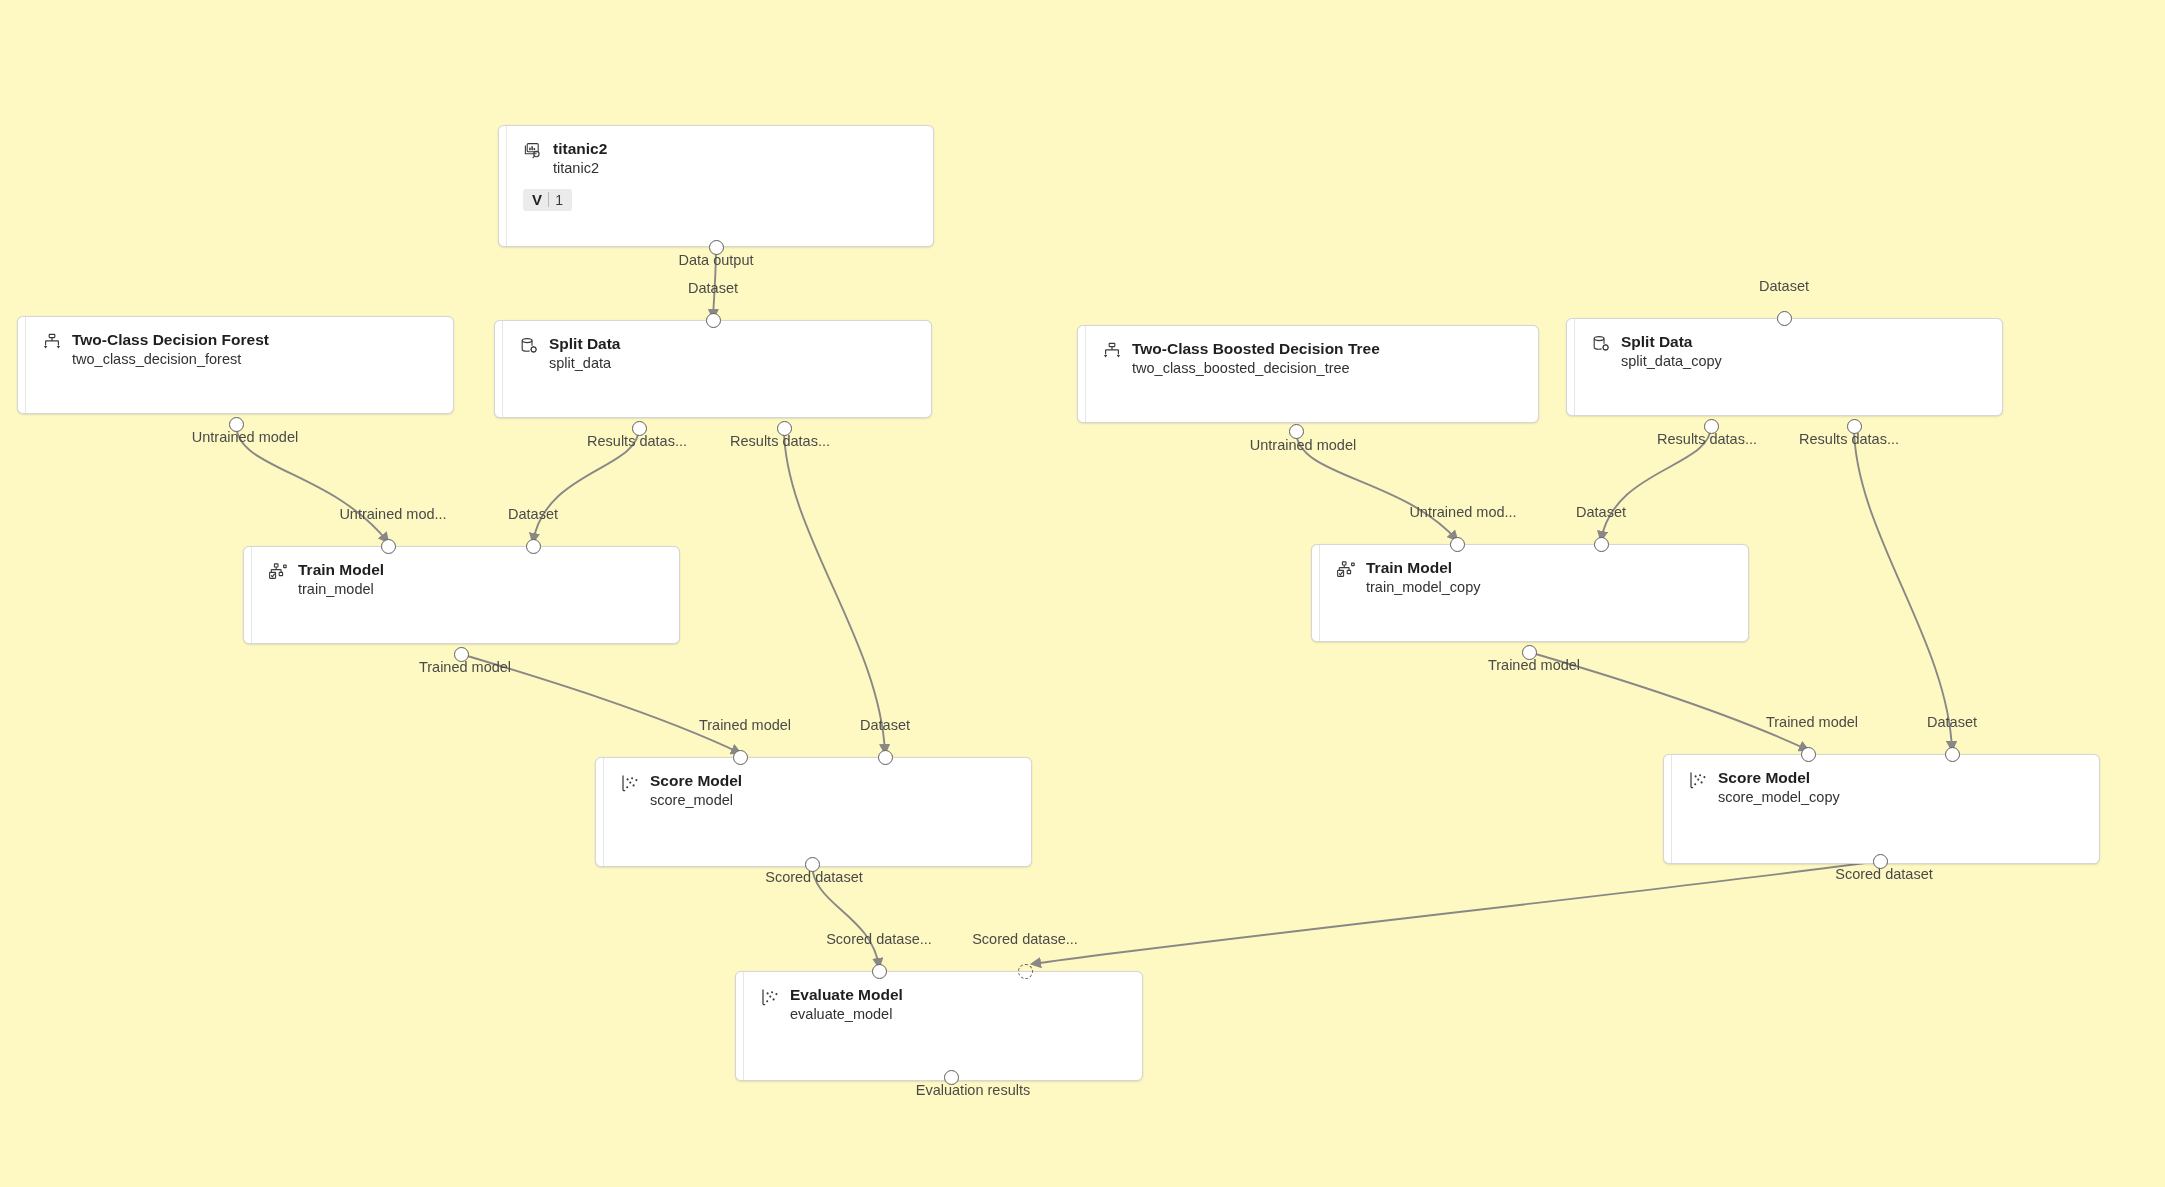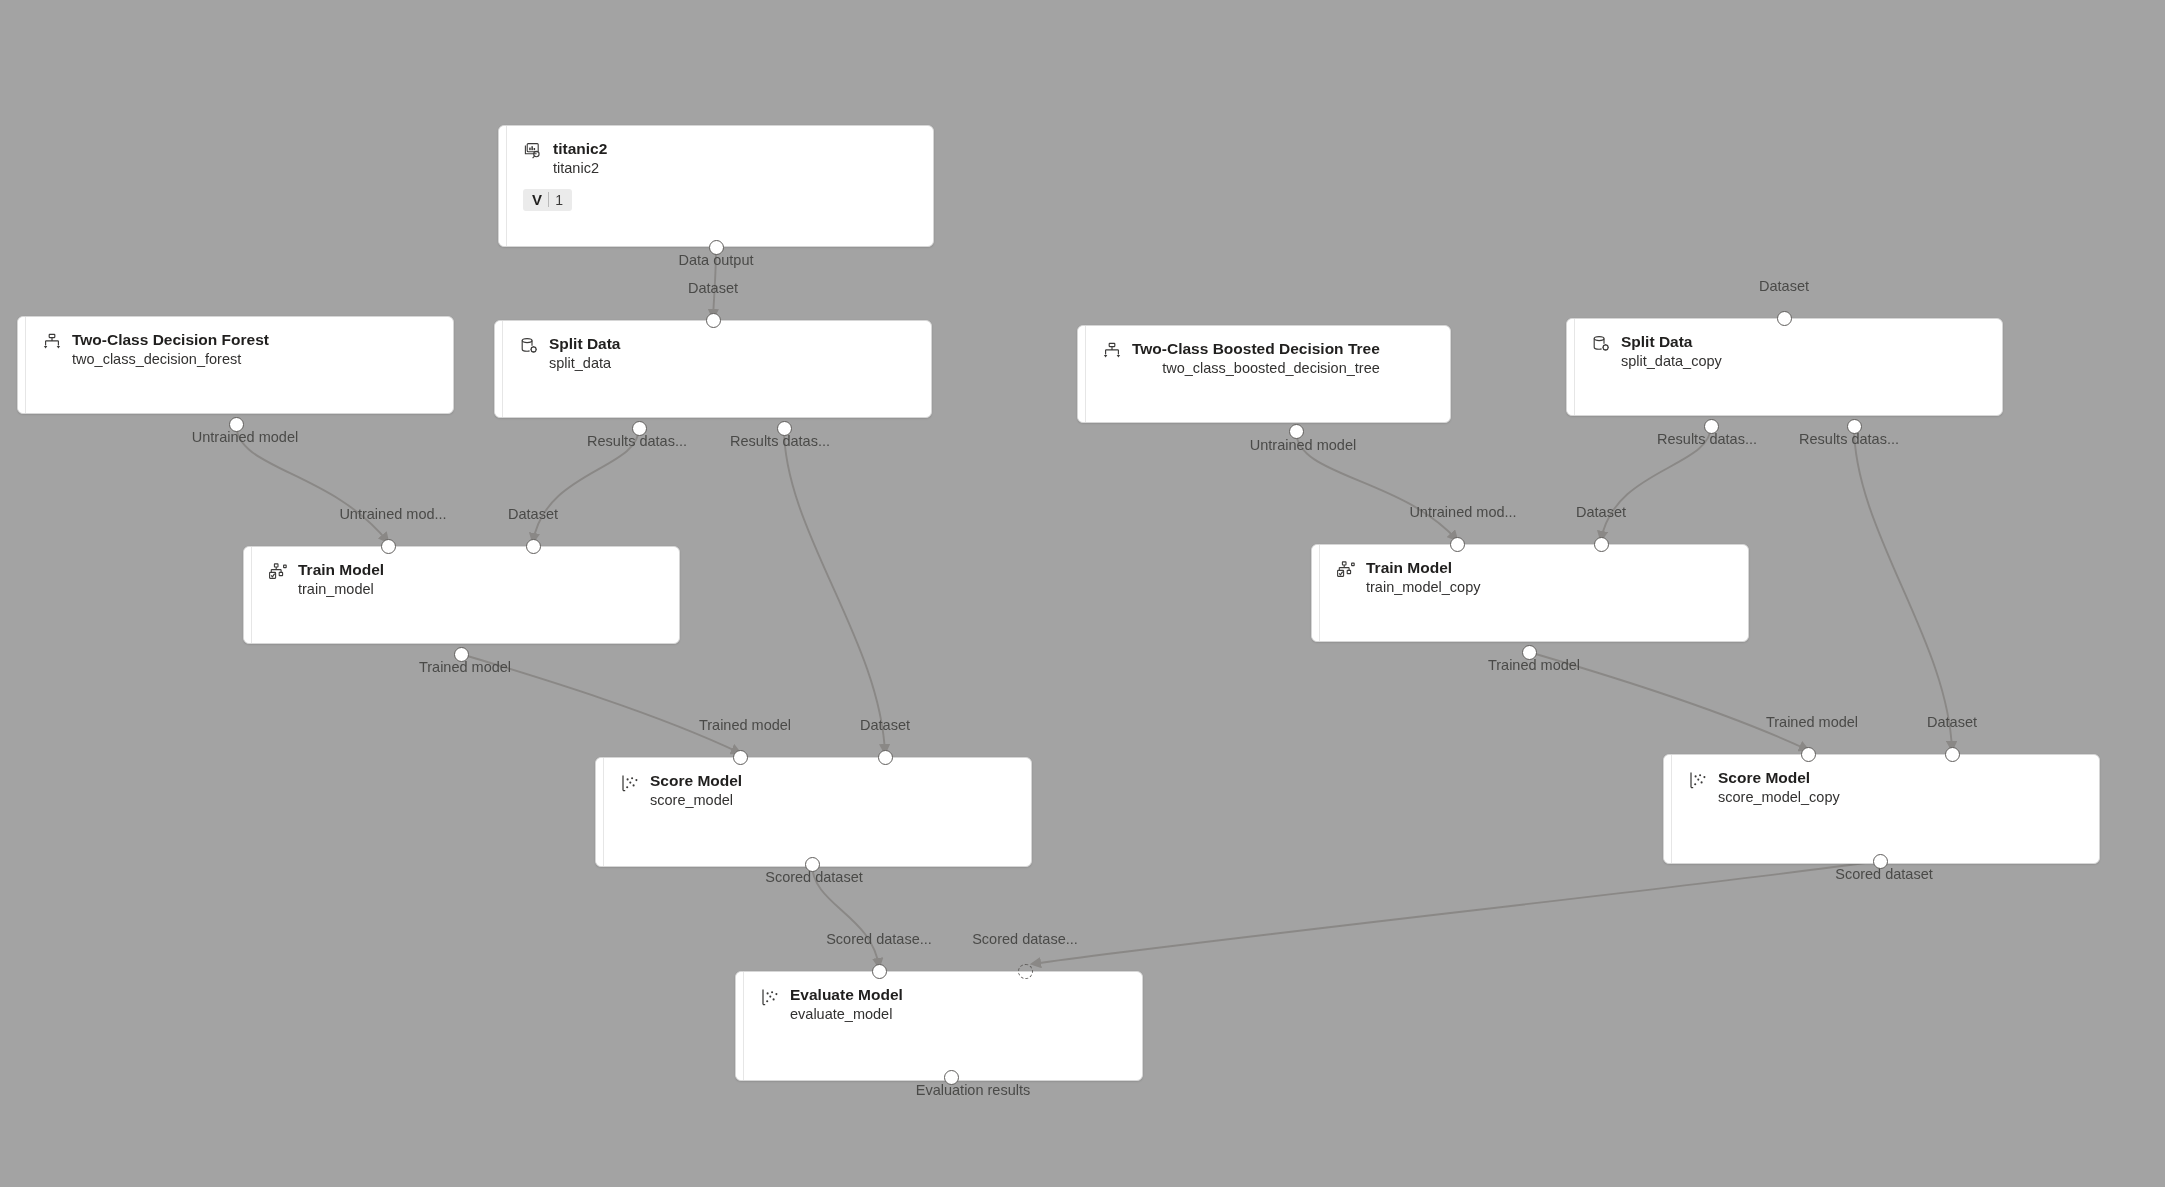--- a/index.html
+++ b/index.html
@@ -6,21 +6,21 @@
   html, body {
     margin: 0; padding: 0;
     width: 2165px; height: 1187px;
     overflow: hidden;
     background: #f3f2f1;
     font-family: "Liberation Sans", sans-serif;
   }
   #canvas {
     position: relative;
     width: 2165px; height: 1187px;
-    background: #a3a3a3;
+    background: #fef9c3;
     padding-left: 12px;
   }
   #edges {
     position: absolute; inset: 0;
     width: 2165px; height: 1187px;
     pointer-events: none;
   }
   .node {
     position: absolute;
     background: #ffffff;
@@ -203,21 +203,21 @@
                 <path d="M14.6 10.3 v.9 M14.6 15.6 v.9 M11.5 13.4 h.9 M16.8 13.4 h.9 M12.4 11.2 l.65 .65 M16.2 15 l.65 .65 M16.8 11.2 l-.65 .65 M13.05 15 l-.65 .65" stroke-width="1.0"></path>
               </svg>
             </span>
             <div class="node-titles">
               <div class="node-title">Split Data</div>
               <div class="node-subtitle">split_data</div>
             </div>
           </div>
         </div>
       </div>
-      <div class="node" style="left: 1077px; top: 325px; width: 374px; height: 98px; text-align: right;">
+      <div class="node" style="left: 1077px; top: 325px; width: 462px; height: 98px;">
         <div class="node-accent"></div>
         <div class="node-body">
           <div class="node-head">
             <span class="node-icon">
               <svg width="20" height="20" viewBox="0 0 20 20" fill="none" stroke="currentColor" stroke-width="1.15">
                 <rect x="7.2" y="2.4" width="5.6" height="3.2" rx="0.5"></rect>
                 <path d="M10 5.6 v3.2 M3.6 8.8 h12.8 M3.6 8.8 v4.6 M16.4 8.8 v4.6"></path>
                 <path d="M3.6 16.6 l-1.7-2.6 h3.4 z" fill="currentColor" stroke="none"></path>
                 <path d="M16.4 16.6 l-1.7-2.6 h3.4 z" fill="currentColor" stroke="none"></path>
               </svg>

